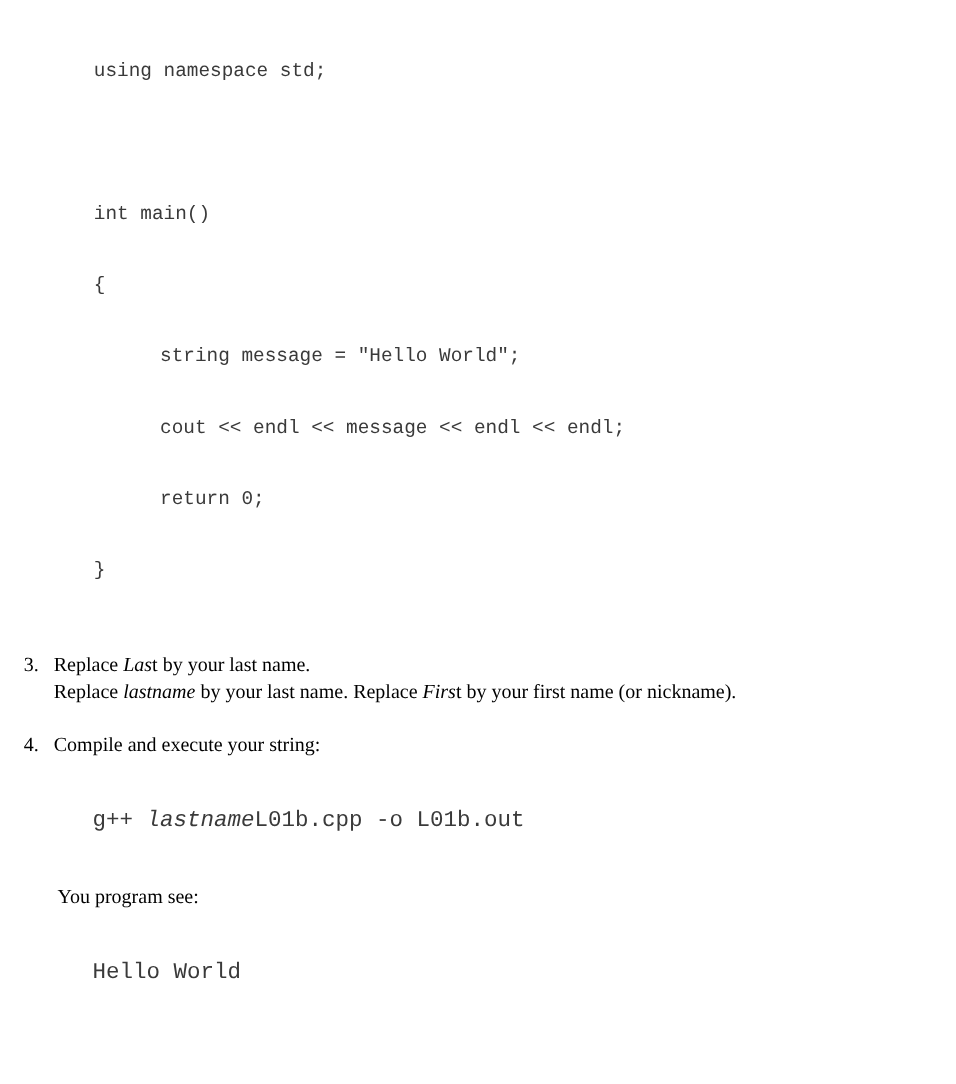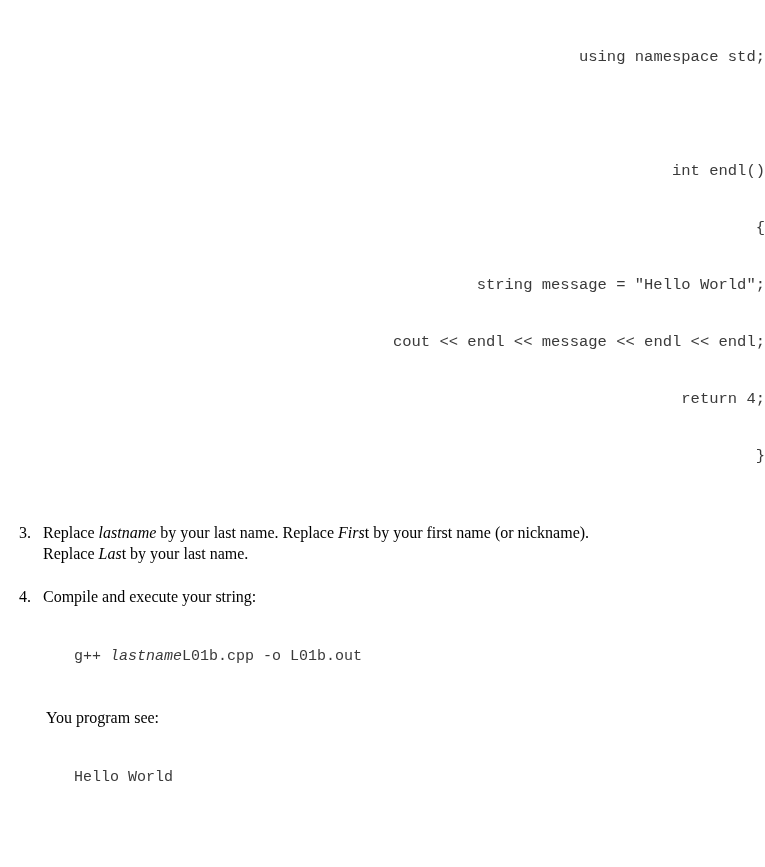--- a/index.html
+++ b/index.html
@@ -24,26 +24,26 @@
   
   .mono16 {
     font-family: "Liberation Mono", "DejaVu Sans Mono", monospace;
     font-size: 15.5px;
     line-height: 19px;
     color: var(--code);
     white-space: pre;
   }
   .mono18 {
     font-family: "Liberation Mono", "DejaVu Sans Mono", monospace;
-    font-size: 15px;
+    font-size: 18px;
     line-height: 20px;
     color: var(--code);
     white-space: pre;
   }
-  .mono16 .code-line { min-height: 19px; text-align: right; }
+  .mono16 .code-line { min-height: 19px; }
   .mono18 .code-line { min-height: 20px; }
   .ind { padding-left: 53px; }
   
   .serif-line { line-height: 21px; min-height: 21px; }
   
   .item { position: relative; padding-left: 43px; }
   .item-number { position: absolute; left: 19px; top: 0; line-height: 21px; }
   
   .run-i { font-style: italic; }
   
@@ -54,32 +54,32 @@
   .see-label { padding-left: 3px; }
 </style>
 </head>
 <body>
 
 <div class="page">
 
   <div id="intro-code" class="mono16">
     <div class="code-line"><span>using namespace std;</span></div>
     <div class="code-line"><span></span></div>
-    <div class="code-line"><span>int endl()</span></div>
+    <div class="code-line"><span>int main()</span></div>
     <div class="code-line"><span>{</span></div>
     <div class="code-line ind"><span>string message = "Hello World";</span></div>
     <div class="code-line ind"><span>cout &lt;&lt; endl &lt;&lt; message &lt;&lt; endl &lt;&lt; endl;</span></div>
-    <div class="code-line ind"><span>return 4;</span></div>
+    <div class="code-line ind"><span>return 0;</span></div>
     <div class="code-line"><span>}</span></div>
   </div>
 
   <div id="item-3" class="item">
     <span class="item-number">3.</span>
+    <div class="serif-line"><span>Replace </span><span class="run-i">Las</span><span>t by your last name.</span></div>
     <div class="serif-line"><span>Replace </span><span class="run-i">lastname</span><span> by your last name. Replace </span><span class="run-i">Firs</span><span>t by your first name (or nickname).</span></div>
-    <div class="serif-line"><span>Replace </span><span class="run-i">Las</span><span>t by your last name.</span></div>
   </div>
 
   <div id="item-4" class="item">
     <span class="item-number">4.</span>
     <div class="serif-line">Compile and execute your string:</div>
     <div class="mono18">
       <div class="code-line item4-code"><span>g++ </span><span class="run-i">lastname</span><span>L01b.cpp -o L01b.out</span></div>
     </div>
     <div class="serif-line see-label">You program see:</div>
     <div class="mono18">

